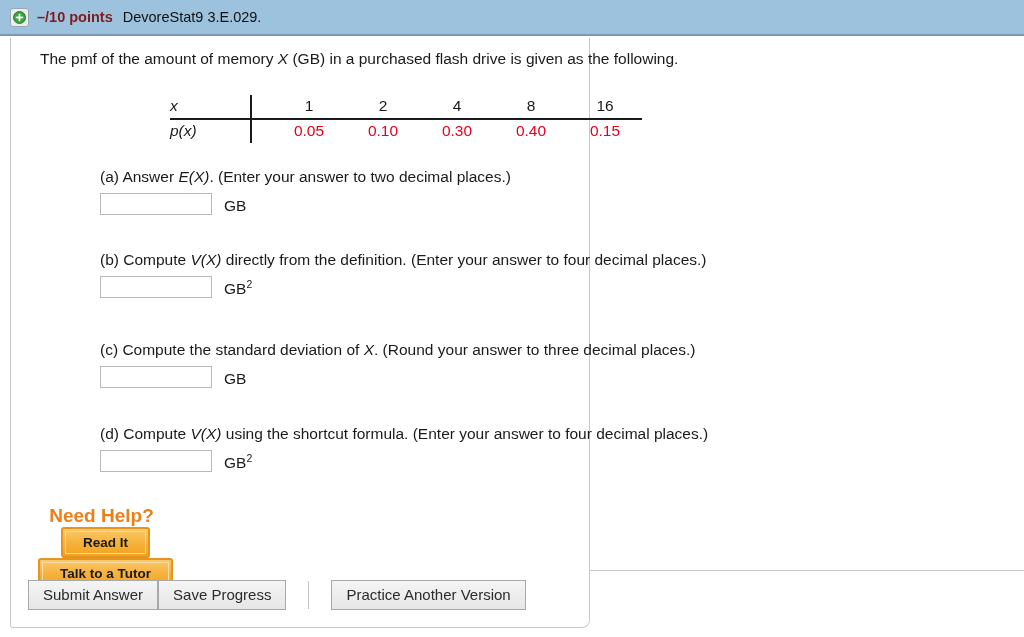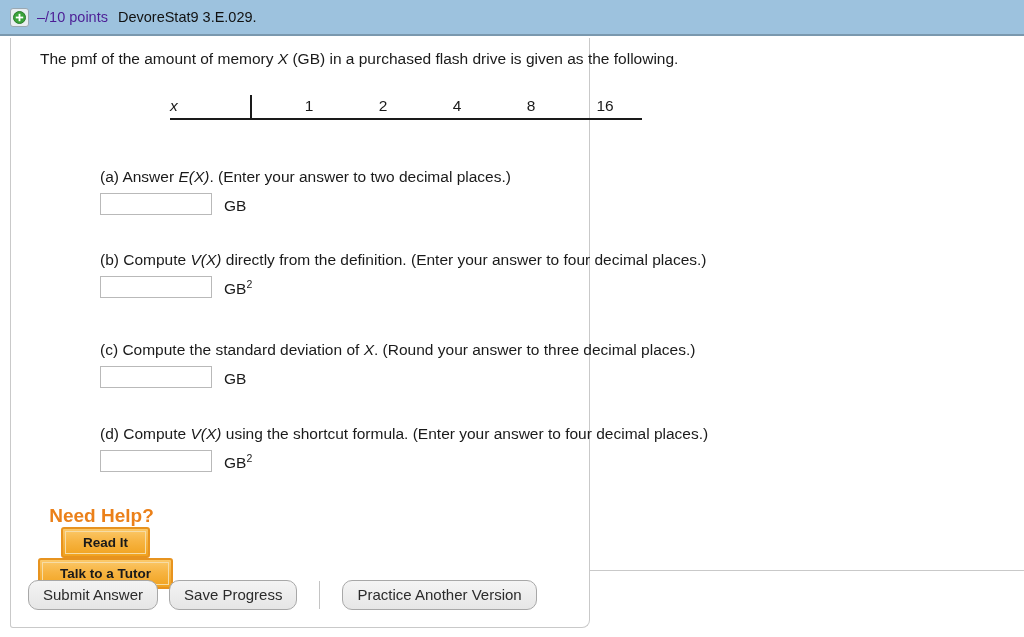--- a/index.html
+++ b/index.html
@@ -37,22 +37,22 @@
     background: #e9eef2;
     border: 1px solid #9aa8b2;
     display: inline-flex;
     align-items: center;
     justify-content: center;
     margin-right: 8px;
     flex: 0 0 auto;
   }
   .expand-icon svg { display: block; }
   .points-label {
-    color: #4c1d95;
-    font-weight: normal;
+    color: #7f1d1d;
+    font-weight: bold;
     font-size: 14.5px;
     margin-right: 10px;
     white-space: nowrap;
   }
   .assignment-id {
     color: #111;
     font-size: 14.5px;
     white-space: nowrap;
   }
 
@@ -188,29 +188,29 @@
   .actions-row {
     position: absolute;
     left: 28px;
     top: 580px;
     display: flex;
     align-items: center;
   }
   .action-btn {
     background: linear-gradient(to bottom, #f4f4f4 0%, #e6e6e6 100%);
     border: 1px solid #a8a8a8;
-    border-radius: 10px;
+    border-radius: 0;
     font-family: "Liberation Sans", sans-serif;
     font-size: 15px;
     color: #2b2b2b;
     padding: 5px 14px 6px 14px;
     cursor: pointer;
     white-space: nowrap;
   }
-  .action-btn + .action-btn { margin-left: 11px; }
+  .action-btn + .action-btn { }
   .btn-divider {
     width: 1px;
     height: 28px;
     background: #c4c4c4;
     margin: 0 22px;
   }
 </style>
 </head>
 <body>
 
@@ -237,20 +237,28 @@
   <table class="pmf">
     <tbody>
       <tr class="header-row">
         <td class="rowlabel">x</td>
         <td class="datacell vrule firstdata">1</td>
         <td class="datacell">2</td>
         <td class="datacell">4</td>
         <td class="datacell">8</td>
         <td class="datacell">16</td>
       </tr>
+      <tr>
+        <td class="rowlabel">p(x)</td>
+        <td class="datacell vrule firstdata prob">0.05</td>
+        <td class="datacell prob">0.10</td>
+        <td class="datacell prob">0.30</td>
+        <td class="datacell prob">0.40</td>
+        <td class="datacell prob">0.15</td>
+      </tr>
     </tbody>
   </table>
 </div>
 
 <div class="question" style="top:168px">
   <span class="q-prompt"><span>(a) Answer </span><span class="ital">E(X)</span><span>. (Enter your answer to two decimal places.)</span></span>
   <div class="answer-row">
     <input class="answer-input" type="text" value="" style="">
     <span class="unit"><span>GB</span></span>
   </div>

